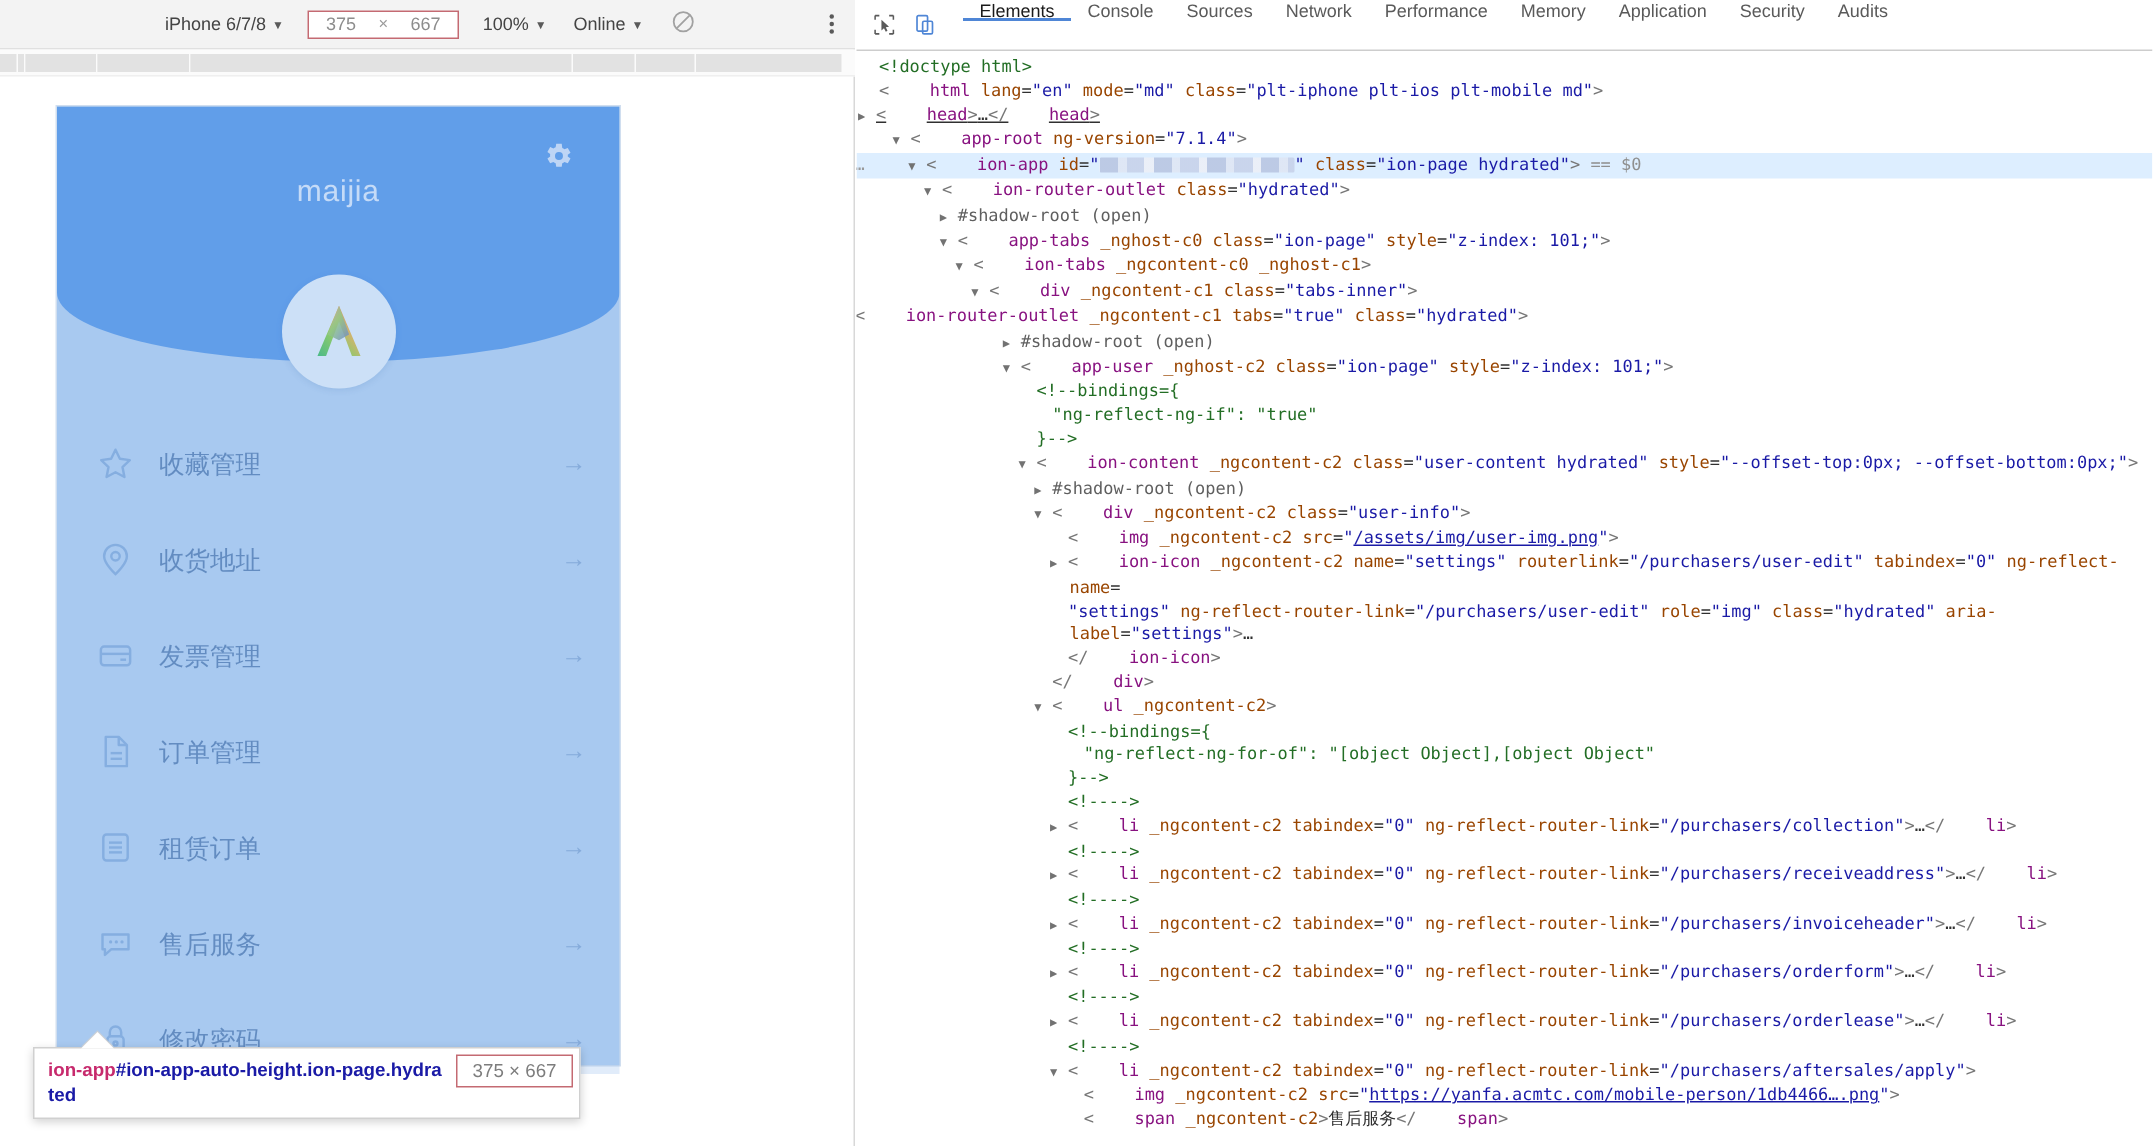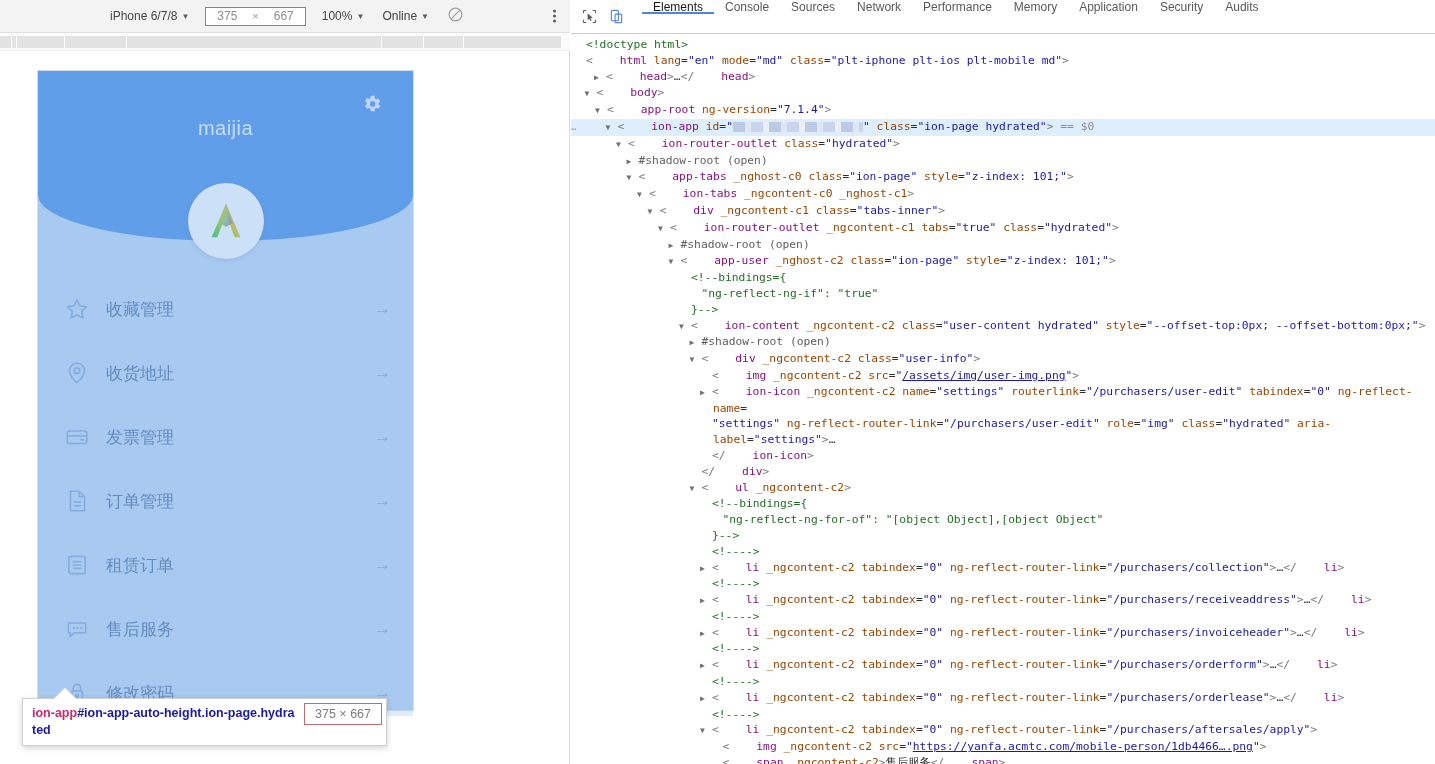--- a/index.html
+++ b/index.html
@@ -390,30 +390,29 @@
         <div class="dt-tab">Memory</div>
         <div class="dt-tab">Application</div>
         <div class="dt-tab">Security</div>
         <div class="dt-tab">Audits</div>
       </div>
     </div>
 
     <div id="dom-tree">
         <div class="dl" style="padding-left: 16px; text-indent: -10px;"><span class="tw none"></span><span class="cmt">&lt;!doctype html&gt;</span></div>
         <div class="dl" style="padding-left: 16px; text-indent: -10px;"><span class="tw none"></span><span class="punct">&lt;</span><span class="tag">html</span> <span class="attr">lang</span>=<span class="val">"en"</span> <span class="attr">mode</span>=<span class="val">"md"</span> <span class="attr">class</span>=<span class="val">"plt-iphone plt-ios plt-mobile md"</span><span class="punct">&gt;</span></div>
-        <div class="dl" style="padding-left: 36px; text-indent: -10px;"><span class="tw r"></span><span class="punct">&lt;</span><span class="tag">head</span><span class="punct">&gt;</span><span class="txt">…</span><span class="punct">&lt;/</span><span class="tag">head</span><span class="punct">&gt;</span></div>
-        <div class="dl" style="padding-left: 26.5px; text-indent: -10px;"><span class="tw d"></span><span class="punct">&lt;</span><span class="tag">body</span><span class="punct">&gt;</span></div>
+        <div class="dl" style="padding-left: 14px; text-indent: -10px; text-decoration: underline;"><span class="tw r"></span><span class="punct">&lt;</span><span class="tag">head</span><span class="punct">&gt;</span><span class="txt">…</span><span class="punct">&lt;/</span><span class="tag">head</span><span class="punct">&gt;</span></div>
         <div class="dl" style="padding-left: 37px; text-indent: -10px;"><span class="tw d"></span><span class="punct">&lt;</span><span class="tag">app-root</span> <span class="attr">ng-version</span>=<span class="val">"7.1.4"</span><span class="punct">&gt;</span></div>
         <div class="dl sel" style="padding-left: 47.5px; text-indent: -10px;"><span class="gut" style="position:absolute;left:2px;">…</span><span class="tw d"></span><span class="punct">&lt;</span><span class="tag">ion-app</span> <span class="attr">id</span>=<span class="val">"</span><span class="redact"></span><span class="val">"</span> <span class="attr">class</span>=<span class="val">"ion-page hydrated"</span><span class="punct">&gt;</span> <span class="sel-marker">== $0</span></div>
         <div class="dl" style="padding-left: 58px; text-indent: -10px;"><span class="tw d"></span><span class="punct">&lt;</span><span class="tag">ion-router-outlet</span> <span class="attr">class</span>=<span class="val">"hydrated"</span><span class="punct">&gt;</span></div>
         <div class="dl" style="padding-left: 68.5px; text-indent: -10px;"><span class="tw r"></span><span class="shadow">#shadow-root (open)</span></div>
         <div class="dl" style="padding-left: 68.5px; text-indent: -10px;"><span class="tw d"></span><span class="punct">&lt;</span><span class="tag">app-tabs</span> <span class="attr">_nghost-c0</span> <span class="attr">class</span>=<span class="val">"ion-page"</span> <span class="attr">style</span>=<span class="val">"z-index: 101;"</span><span class="punct">&gt;</span></div>
         <div class="dl" style="padding-left: 79px; text-indent: -10px;"><span class="tw d"></span><span class="punct">&lt;</span><span class="tag">ion-tabs</span> <span class="attr">_ngcontent-c0</span> <span class="attr">_nghost-c1</span><span class="punct">&gt;</span></div>
         <div class="dl" style="padding-left: 89.5px; text-indent: -10px;"><span class="tw d"></span><span class="punct">&lt;</span><span class="tag">div</span> <span class="attr">_ngcontent-c1</span> <span class="attr">class</span>=<span class="val">"tabs-inner"</span><span class="punct">&gt;</span></div>
-        <div class="dl" style="padding-left: 100px; text-indent: -10px;"><span class="tw d"></span><span class="punct">&lt;</span><span class="tag">ion-router-outlet</span> <span class="attr">_ngcontent-c1</span> <span class="attr">tabs</span>=<span class="val">"true"</span> <span class="attr">class</span>=<span class="val">"hydrated"</span><span class="punct">&gt;</span></div>
+        <div class="dl" style="text-indent: -10px;"><span class="tw d"></span><span class="punct">&lt;</span><span class="tag">ion-router-outlet</span> <span class="attr">_ngcontent-c1</span> <span class="attr">tabs</span>=<span class="val">"true"</span> <span class="attr">class</span>=<span class="val">"hydrated"</span><span class="punct">&gt;</span></div>
         <div class="dl" style="padding-left: 110.5px; text-indent: -10px;"><span class="tw r"></span><span class="shadow">#shadow-root (open)</span></div>
         <div class="dl" style="padding-left: 110.5px; text-indent: -10px;"><span class="tw d"></span><span class="punct">&lt;</span><span class="tag">app-user</span> <span class="attr">_nghost-c2</span> <span class="attr">class</span>=<span class="val">"ion-page"</span> <span class="attr">style</span>=<span class="val">"z-index: 101;"</span><span class="punct">&gt;</span></div>
         <div class="dl" style="padding-left: 121px; text-indent: -10px;"><span class="tw none"></span><span class="cmt">&lt;!--bindings={</span></div>
         <div class="dl" style="padding-left: 131.5px; text-indent: -10px;"><span class="tw none"></span><span class="cmt">"ng-reflect-ng-if": "true"</span></div>
         <div class="dl" style="padding-left: 121px; text-indent: -10px;"><span class="tw none"></span><span class="cmt">}--&gt;</span></div>
         <div class="dl" style="padding-left: 121px; text-indent: -10px;"><span class="tw d"></span><span class="punct">&lt;</span><span class="tag">ion-content</span> <span class="attr">_ngcontent-c2</span> <span class="attr">class</span>=<span class="val">"user-content hydrated"</span> <span class="attr">style</span>=<span class="val">"--offset-top:0px; --offset-bottom:0px;"</span><span class="punct">&gt;</span></div>
         <div class="dl" style="padding-left: 131.5px; text-indent: -10px;"><span class="tw r"></span><span class="shadow">#shadow-root (open)</span></div>
         <div class="dl" style="padding-left: 131.5px; text-indent: -10px;"><span class="tw d"></span><span class="punct">&lt;</span><span class="tag">div</span> <span class="attr">_ngcontent-c2</span> <span class="attr">class</span>=<span class="val">"user-info"</span><span class="punct">&gt;</span></div>
         <div class="dl" style="padding-left: 142px; text-indent: -10px;"><span class="tw none"></span><span class="punct">&lt;</span><span class="tag">img</span> <span class="attr">_ngcontent-c2</span> <span class="attr">src</span>=<span class="val">"</span><span class="lnk">/assets/img/user-img.png</span><span class="val">"</span><span class="punct">&gt;</span></div>
         <div class="dl" style="padding-left: 142px; text-indent: -10px;"><span class="tw r"></span><span class="punct">&lt;</span><span class="tag">ion-icon</span> <span class="attr">_ngcontent-c2</span> <span class="attr">name</span>=<span class="val">"settings"</span> <span class="attr">routerlink</span>=<span class="val">"/purchasers/user-edit"</span> <span class="attr">tabindex</span>=<span class="val">"0"</span> <span class="attr">ng-reflect-name</span>=</div>

